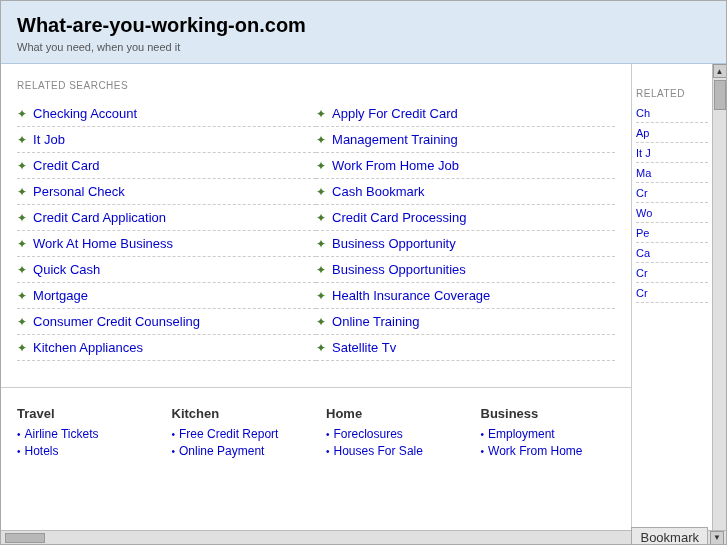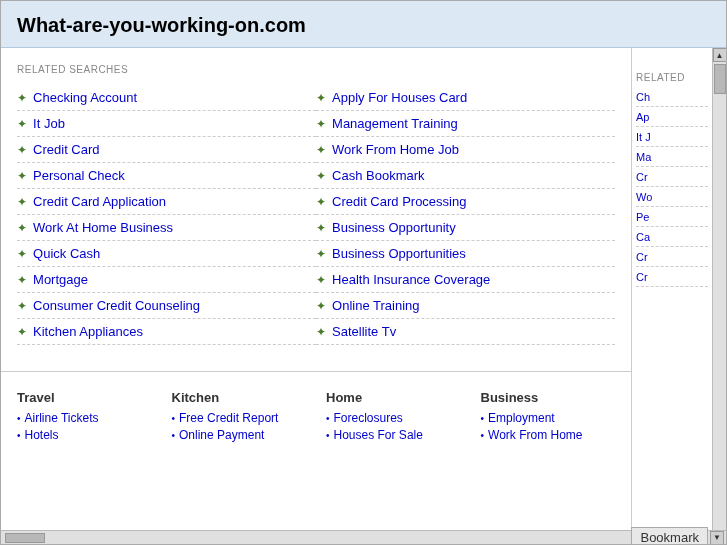--- a/index.html
+++ b/index.html
@@ -221,20 +221,21 @@
       margin-left: 2px;
     }
   </style>
 </head>
 <body>
 
 <div class="page-outer">
 
   <div class="header">
     <div class="header-title">What-are-you-working-on.com</div>
+    <div class="header-subtitle">What you need, when you need it</div>
   </div>
 
   <div class="page-body">
 
     <div class="content-area">
 
       <div class="related-searches">
         <div class="section-label">RELATED SEARCHES</div>
         <div class="search-columns">
 
@@ -277,21 +278,21 @@
               </div>
               <div class="search-item">
                 <span class="search-item-icon">✦</span>
                 <a href="#">Kitchen Appliances</a>
               </div>
             </div>
 
           <div class="search-col" id="right-col">
               <div class="search-item">
                 <span class="search-item-icon">✦</span>
-                <a href="#">Apply For Houses Card</a>
+                <a href="#">Apply For Credit Card</a>
               </div>
               <div class="search-item">
                 <span class="search-item-icon">✦</span>
                 <a href="#">Management Training</a>
               </div>
               <div class="search-item">
                 <span class="search-item-icon">✦</span>
                 <a href="#">Work From Home Job</a>
               </div>
               <div class="search-item">

